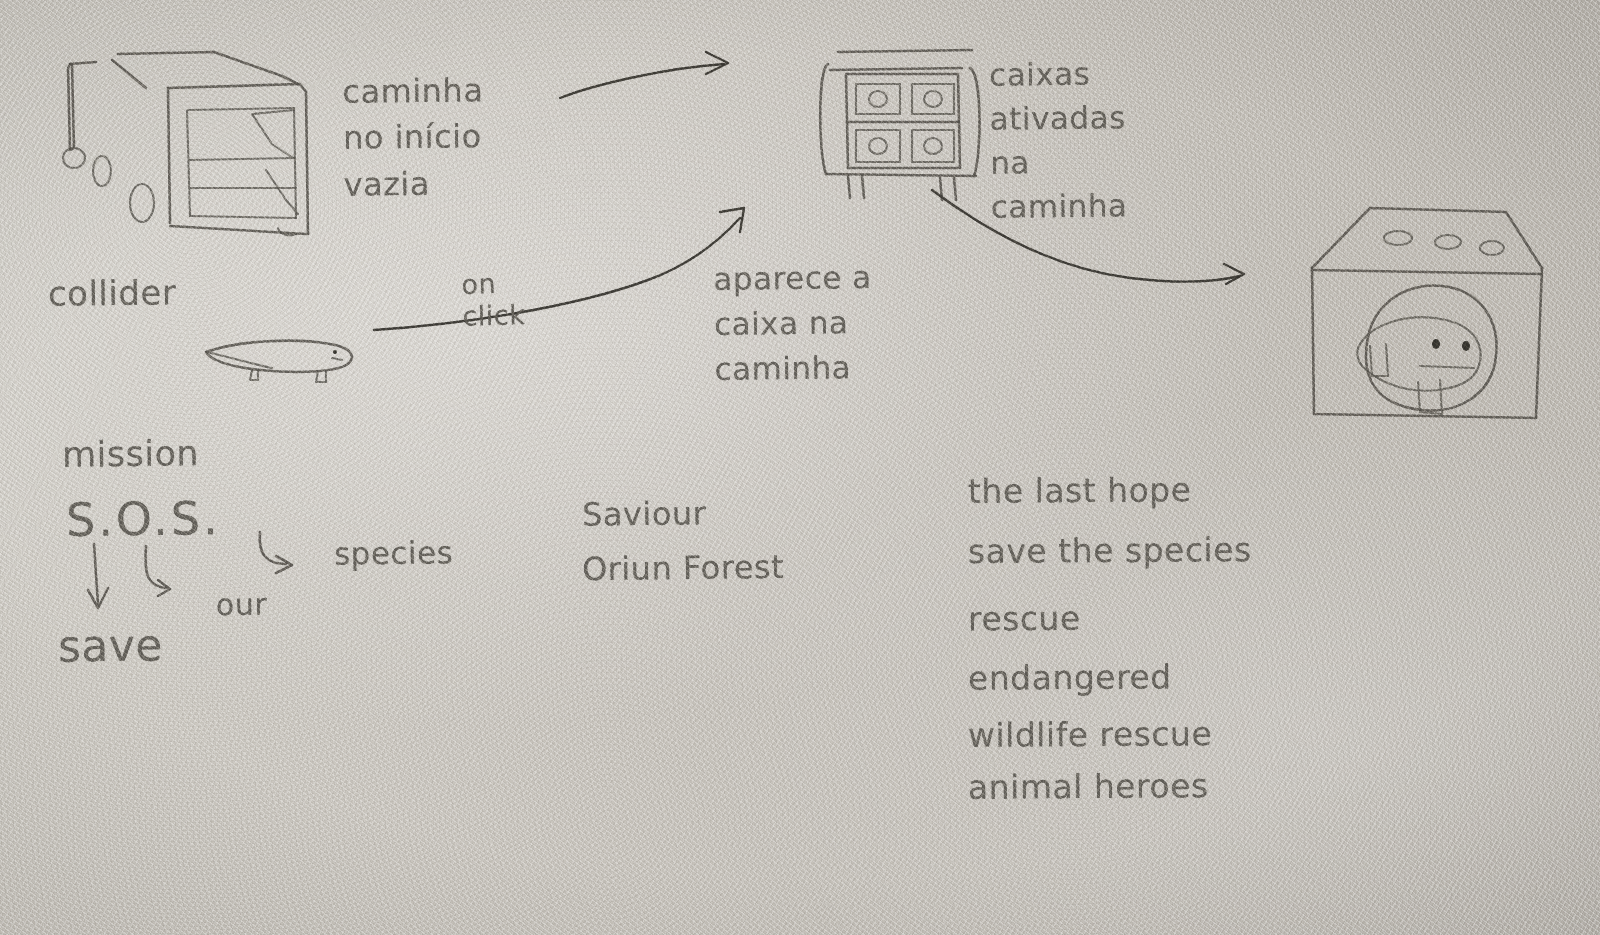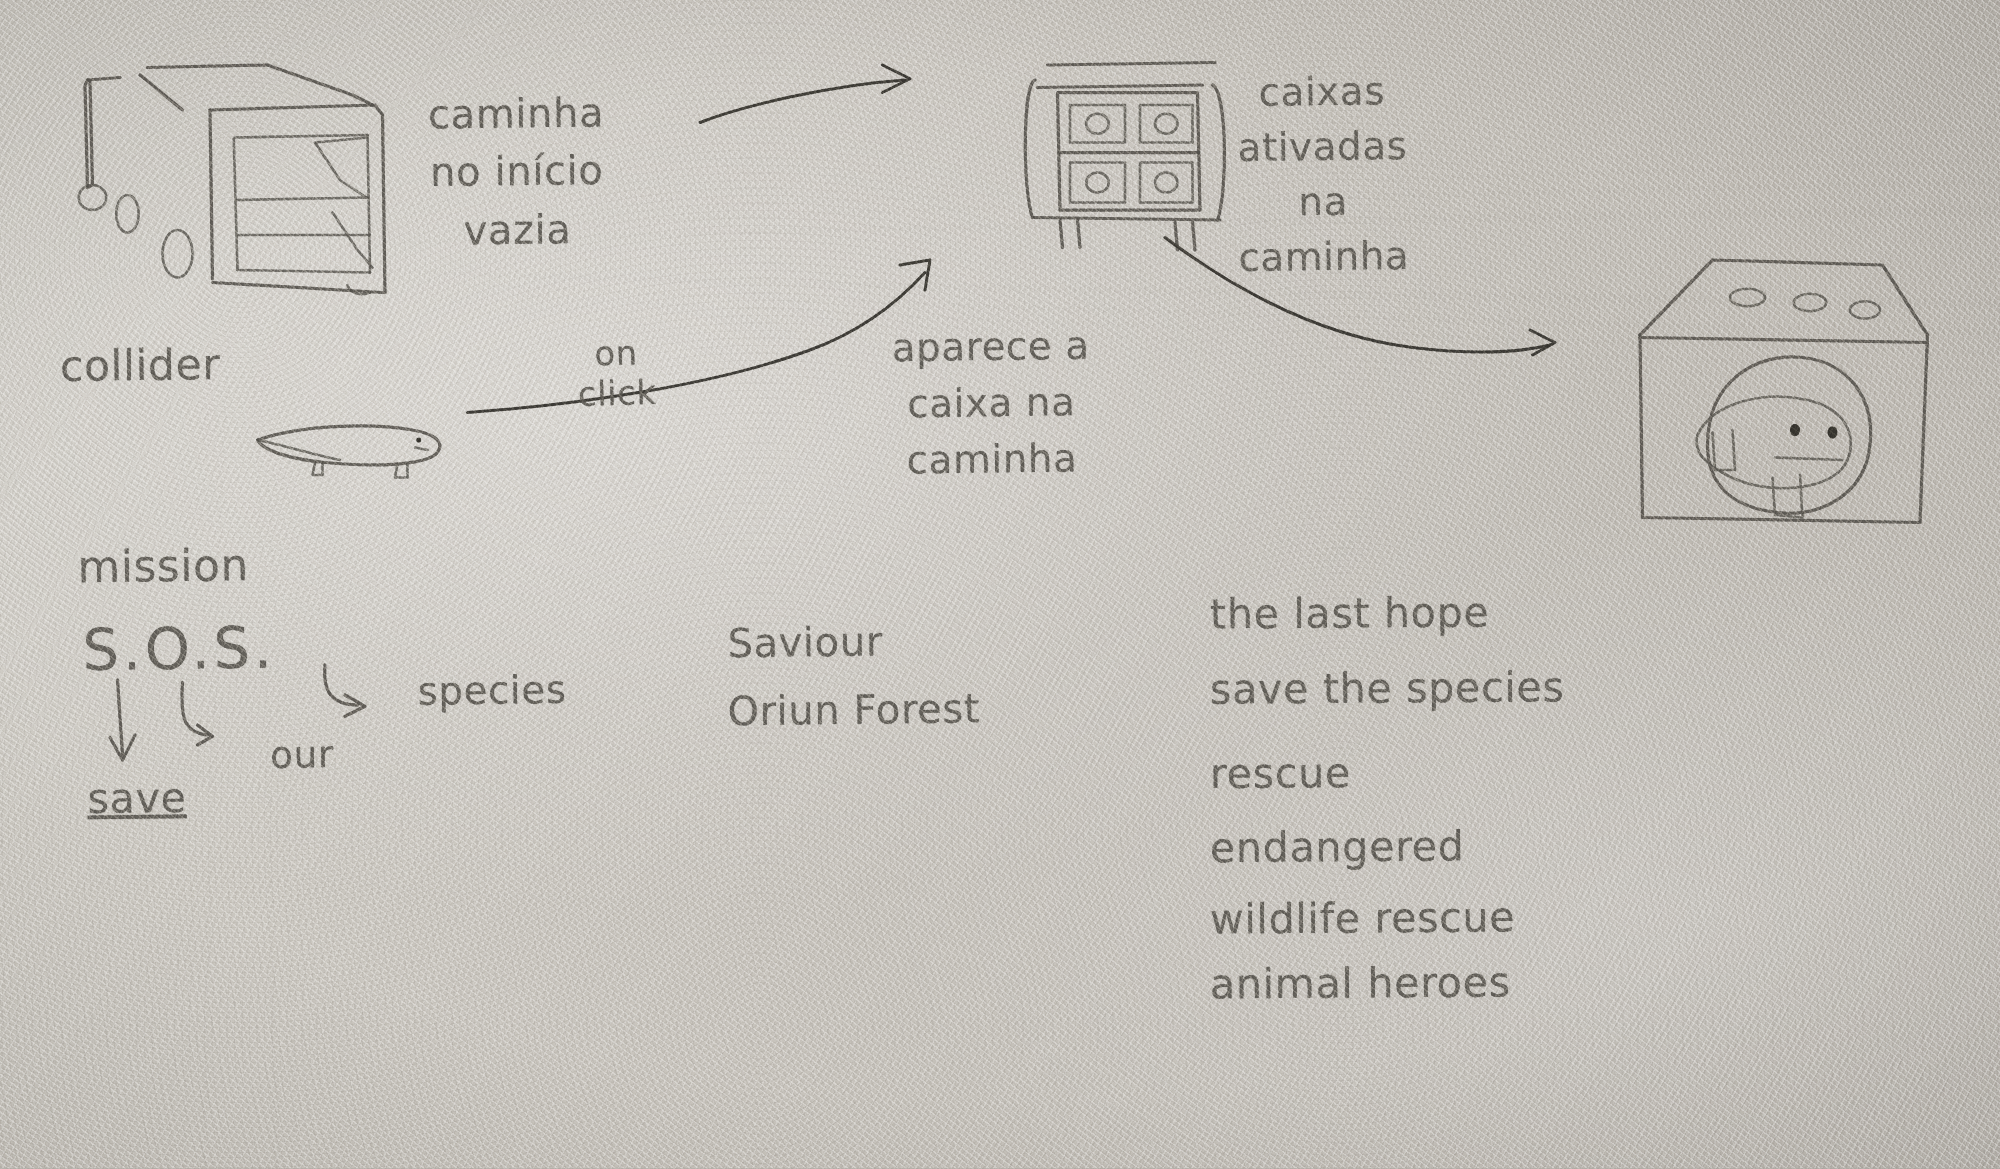--- a/index.html
+++ b/index.html
@@ -15,21 +15,20 @@
     height: 935px;
     overflow: hidden;
     font-family: "DejaVu Sans", sans-serif;
     background-color: #c8c4bd;
     background-image:
       
       radial-gradient(ellipse 70% 60% at 30% 35%, rgba(255,255,255,0.30) 0%, rgba(255,255,255,0.10) 45%, rgba(255,255,255,0) 72%),
       radial-gradient(ellipse 55% 50% at 82% 78%, rgba(255,255,255,0.16) 0%, rgba(255,255,255,0) 70%),
       radial-gradient(ellipse 90% 80% at 50% 50%, rgba(0,0,0,0) 55%, rgba(60,55,50,0.16) 100%),
       linear-gradient(103deg, #cfccc5 0%, #c9c5be 38%, #c3bfb8 68%, #bcb8b1 100%);
-    text-align: center;
   }
 
   
   .grain {
     position: absolute;
     inset: 0;
     pointer-events: none;
     opacity: .5;
     mix-blend-mode: overlay;
     background-image:
@@ -237,21 +236,21 @@
     <path class="stroke-pencil" d="M14 4 L18 64"></path>
     <path class="stroke-pencil" d="M8 50 L18 68 L28 48"></path>
 
     <path class="stroke-pencil" d="M66 6 C 64 36, 68 46, 86 48"></path>
     <path class="stroke-pencil" d="M78 40 L90 49 L78 56"></path>
 
     <path class="stroke-pencil" d="M180 -8 C 178 14, 186 24, 206 24"></path>
     <path class="stroke-pencil" d="M196 16 L212 25 L196 33"></path>
   </svg>
 
-  <div class="hw pencil r2" style="left:70px; top:618px; font-size:33px;text-decoration:underline;">save</div>
+  <div class="hw pencil r2" style="left:58px; top:618px; font-size:44px;">save</div>
 
   <div class="hw pencil r2" style="left:216px; top:586px; font-size:30px;">our</div>
 
   <div class="hw pencil r2" style="left:334px; top:534px; font-size:31px;">species</div>
 
   <div class="hw pencil r2" style="left:582px; top:494px; font-size:32px;">Saviour</div>
 
   <div class="hw pencil r2" style="left:582px; top:548px; font-size:32px;">Oriun Forest</div>
 
   <div class="hw pencil rp" style="left:968px; top:470px; font-size:33px;">the last hope</div>

